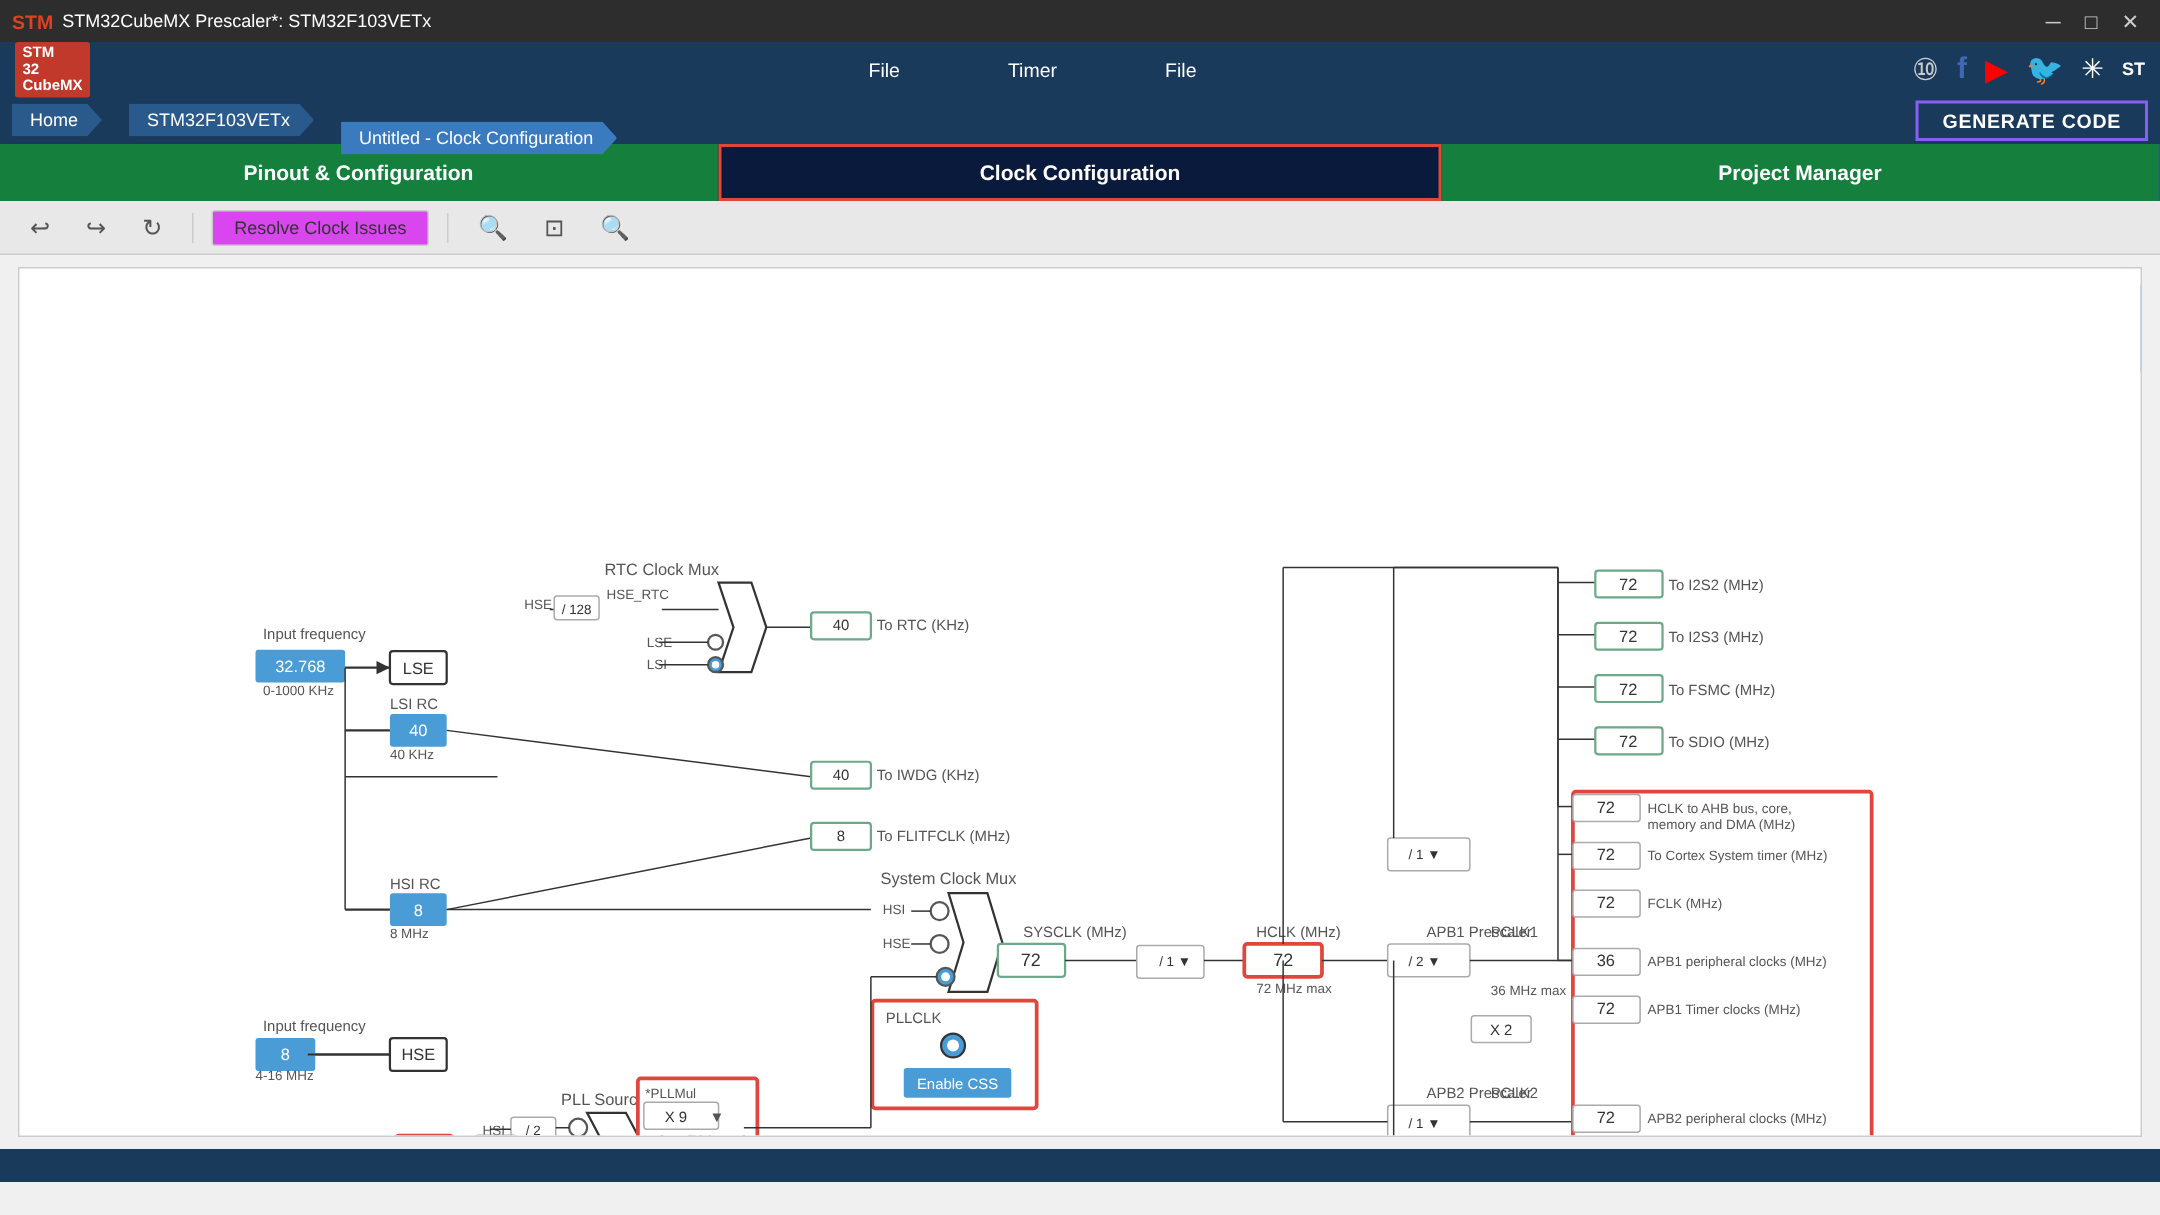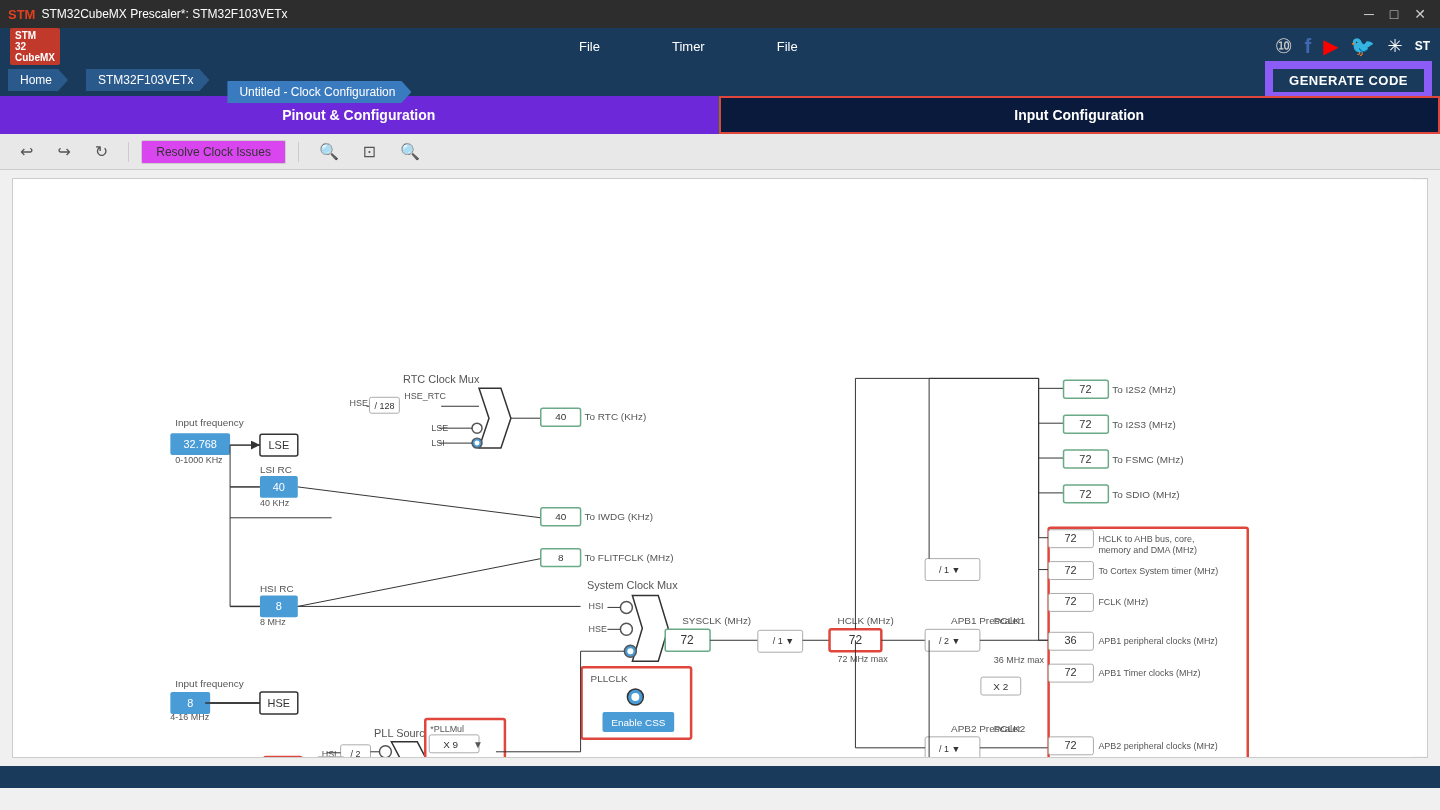--- a/index.html
+++ b/index.html
@@ -52,32 +52,32 @@
       margin-right: 2px;
       cursor: pointer;
     }
     .breadcrumb-item.active {
       background: #3a7abf;
       margin-top: 24px;
     }
     .generate-code-btn {
       margin-left: auto;
       background: #1a3a5c;
-      border: 8px solid #8b5cf6;
+      border: 2px solid #8b5cf6;
       color: white;
       padding: 4px 16px;
       font-size: 13px;
       font-weight: bold;
       cursor: pointer;
       letter-spacing: 0.5px;
     }
 
     
     .tab-bar {
-      background: #6d28d9;
+      background: #15803d;
       display: flex;
       height: 38px;
       align-items: stretch;
     }
     .tab-item {
       flex: 1;
       display: flex;
       align-items: center;
       justify-content: center;
       color: white;
@@ -209,21 +209,22 @@
 
 <div class="breadcrumb">
   <div class="breadcrumb-item">Home</div>
   <div class="breadcrumb-item">STM32F103VETx</div>
   <div class="breadcrumb-item active">Untitled - Clock Configuration</div>
   <button class="generate-code-btn">GENERATE CODE</button>
 </div>
 
 <div class="tab-bar">
   <div class="tab-item">Pinout &amp; Configuration</div>
-  <div class="tab-item active">Input Configuration</div>
+  <div class="tab-item active">Clock Configuration</div>
+  <div class="tab-item">Project Manager</div>
 </div>
 
 <div class="toolbar">
   <button class="toolbar-btn">↩</button>
   <button class="toolbar-btn">↪</button>
   <button class="toolbar-btn">↻</button>
   <div class="toolbar-sep"></div>
   <button class="resolve-btn">Resolve Clock Issues</button>
   <div class="toolbar-sep"></div>
   <button class="toolbar-btn">🔍</button>

